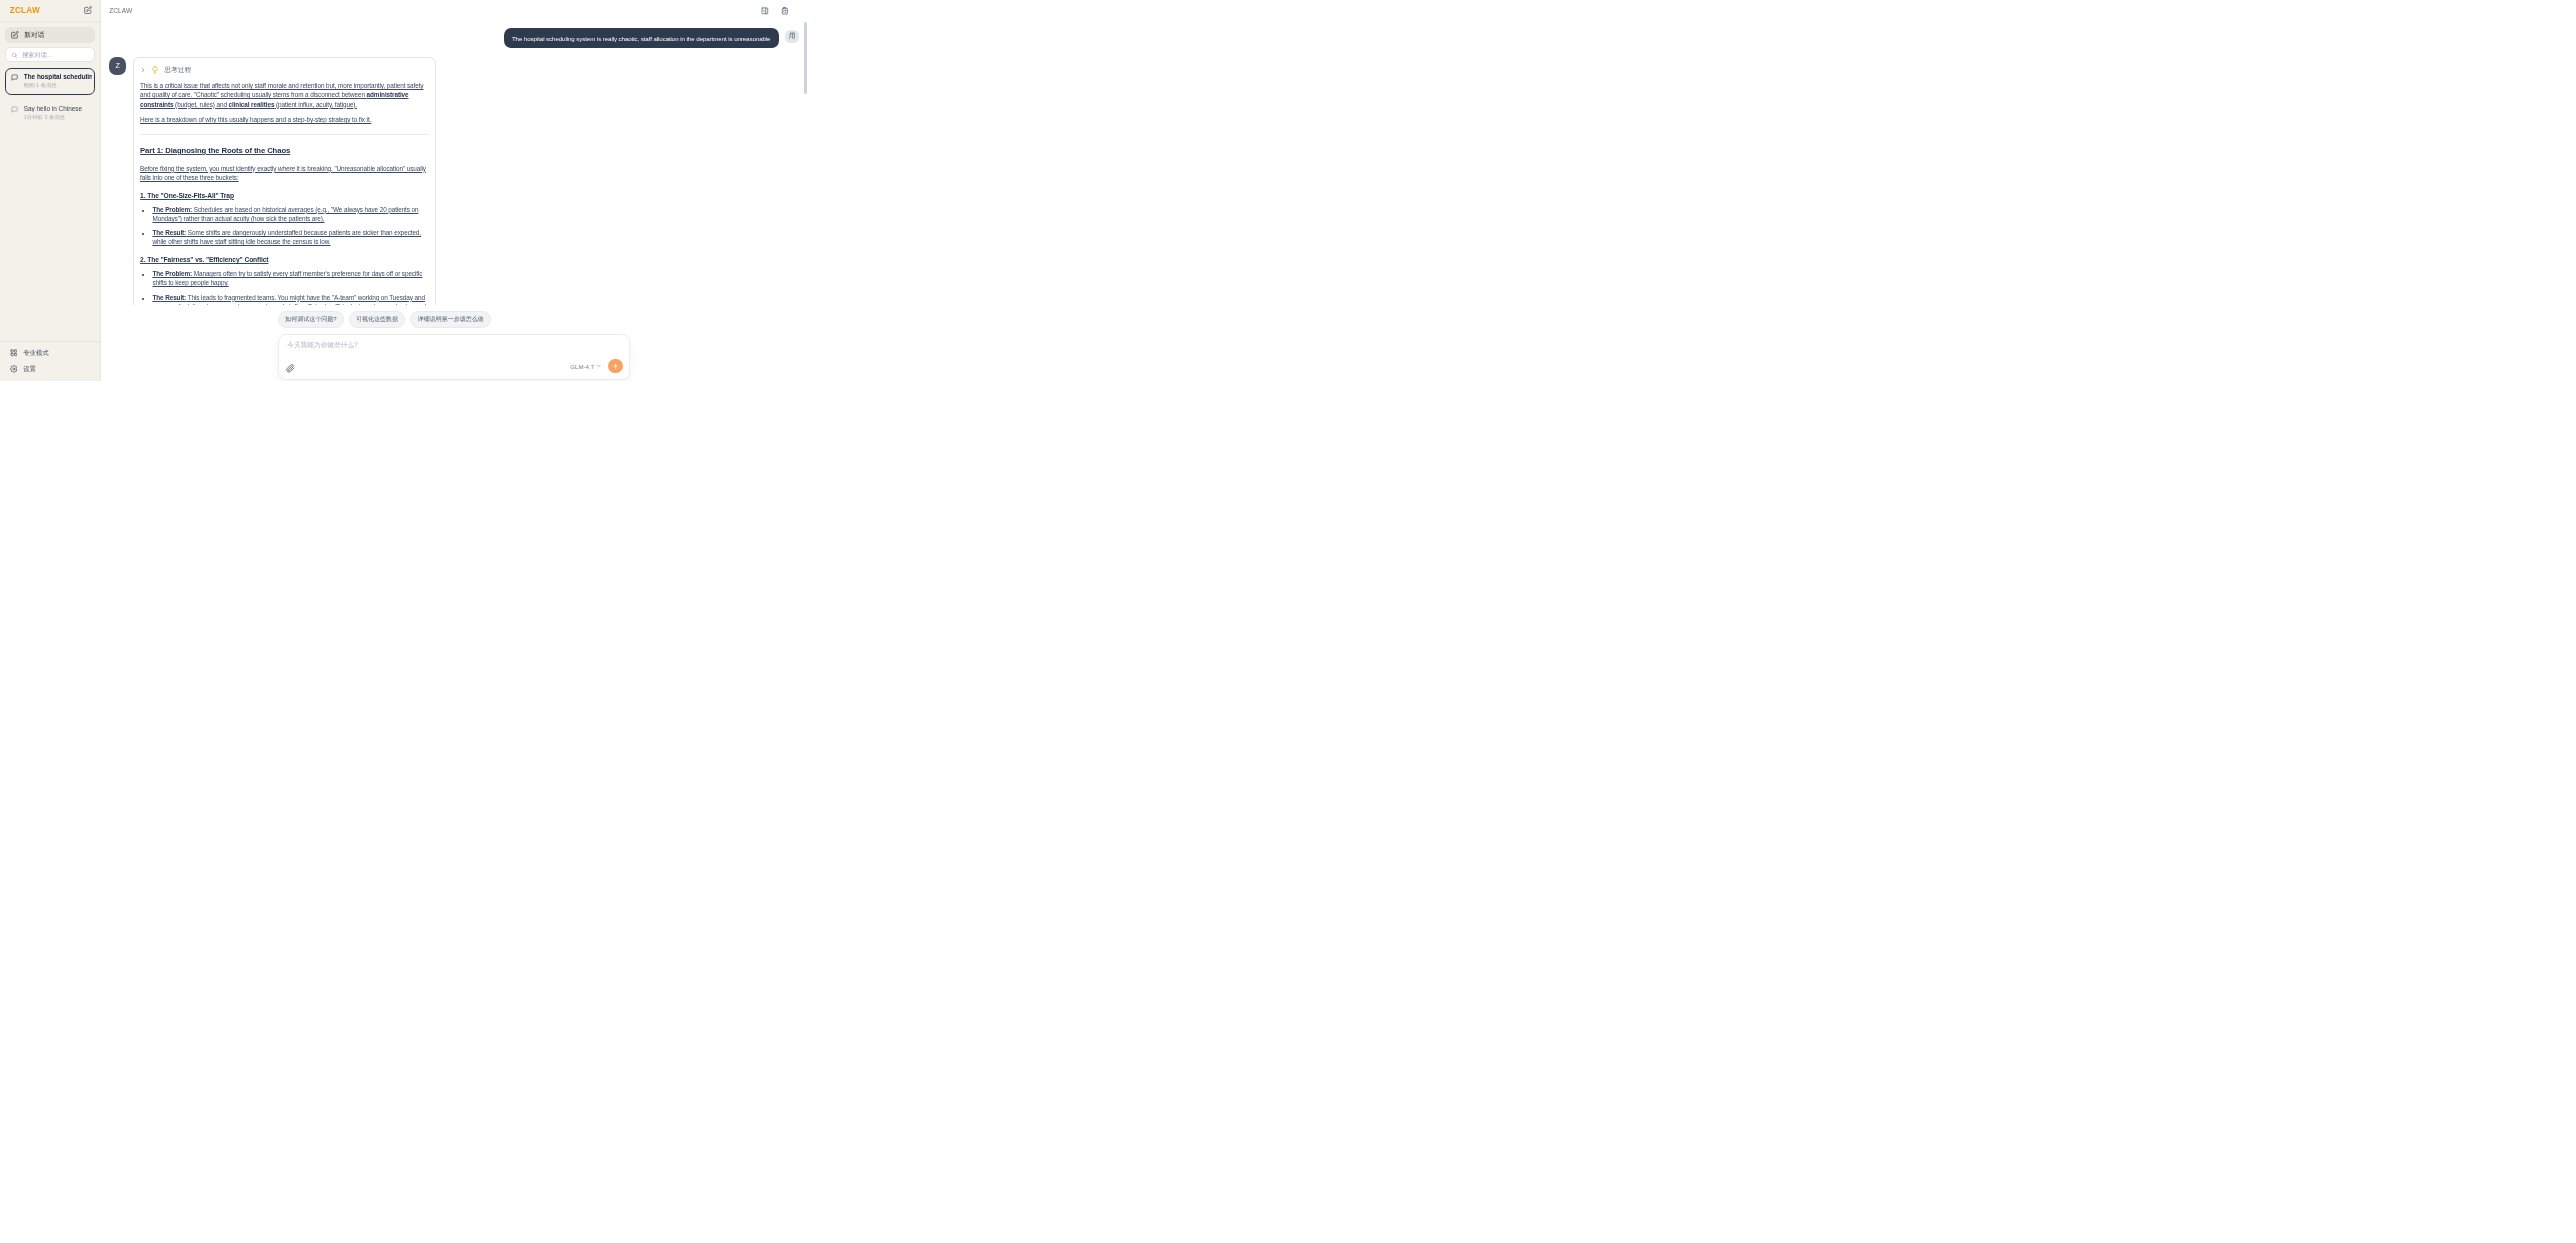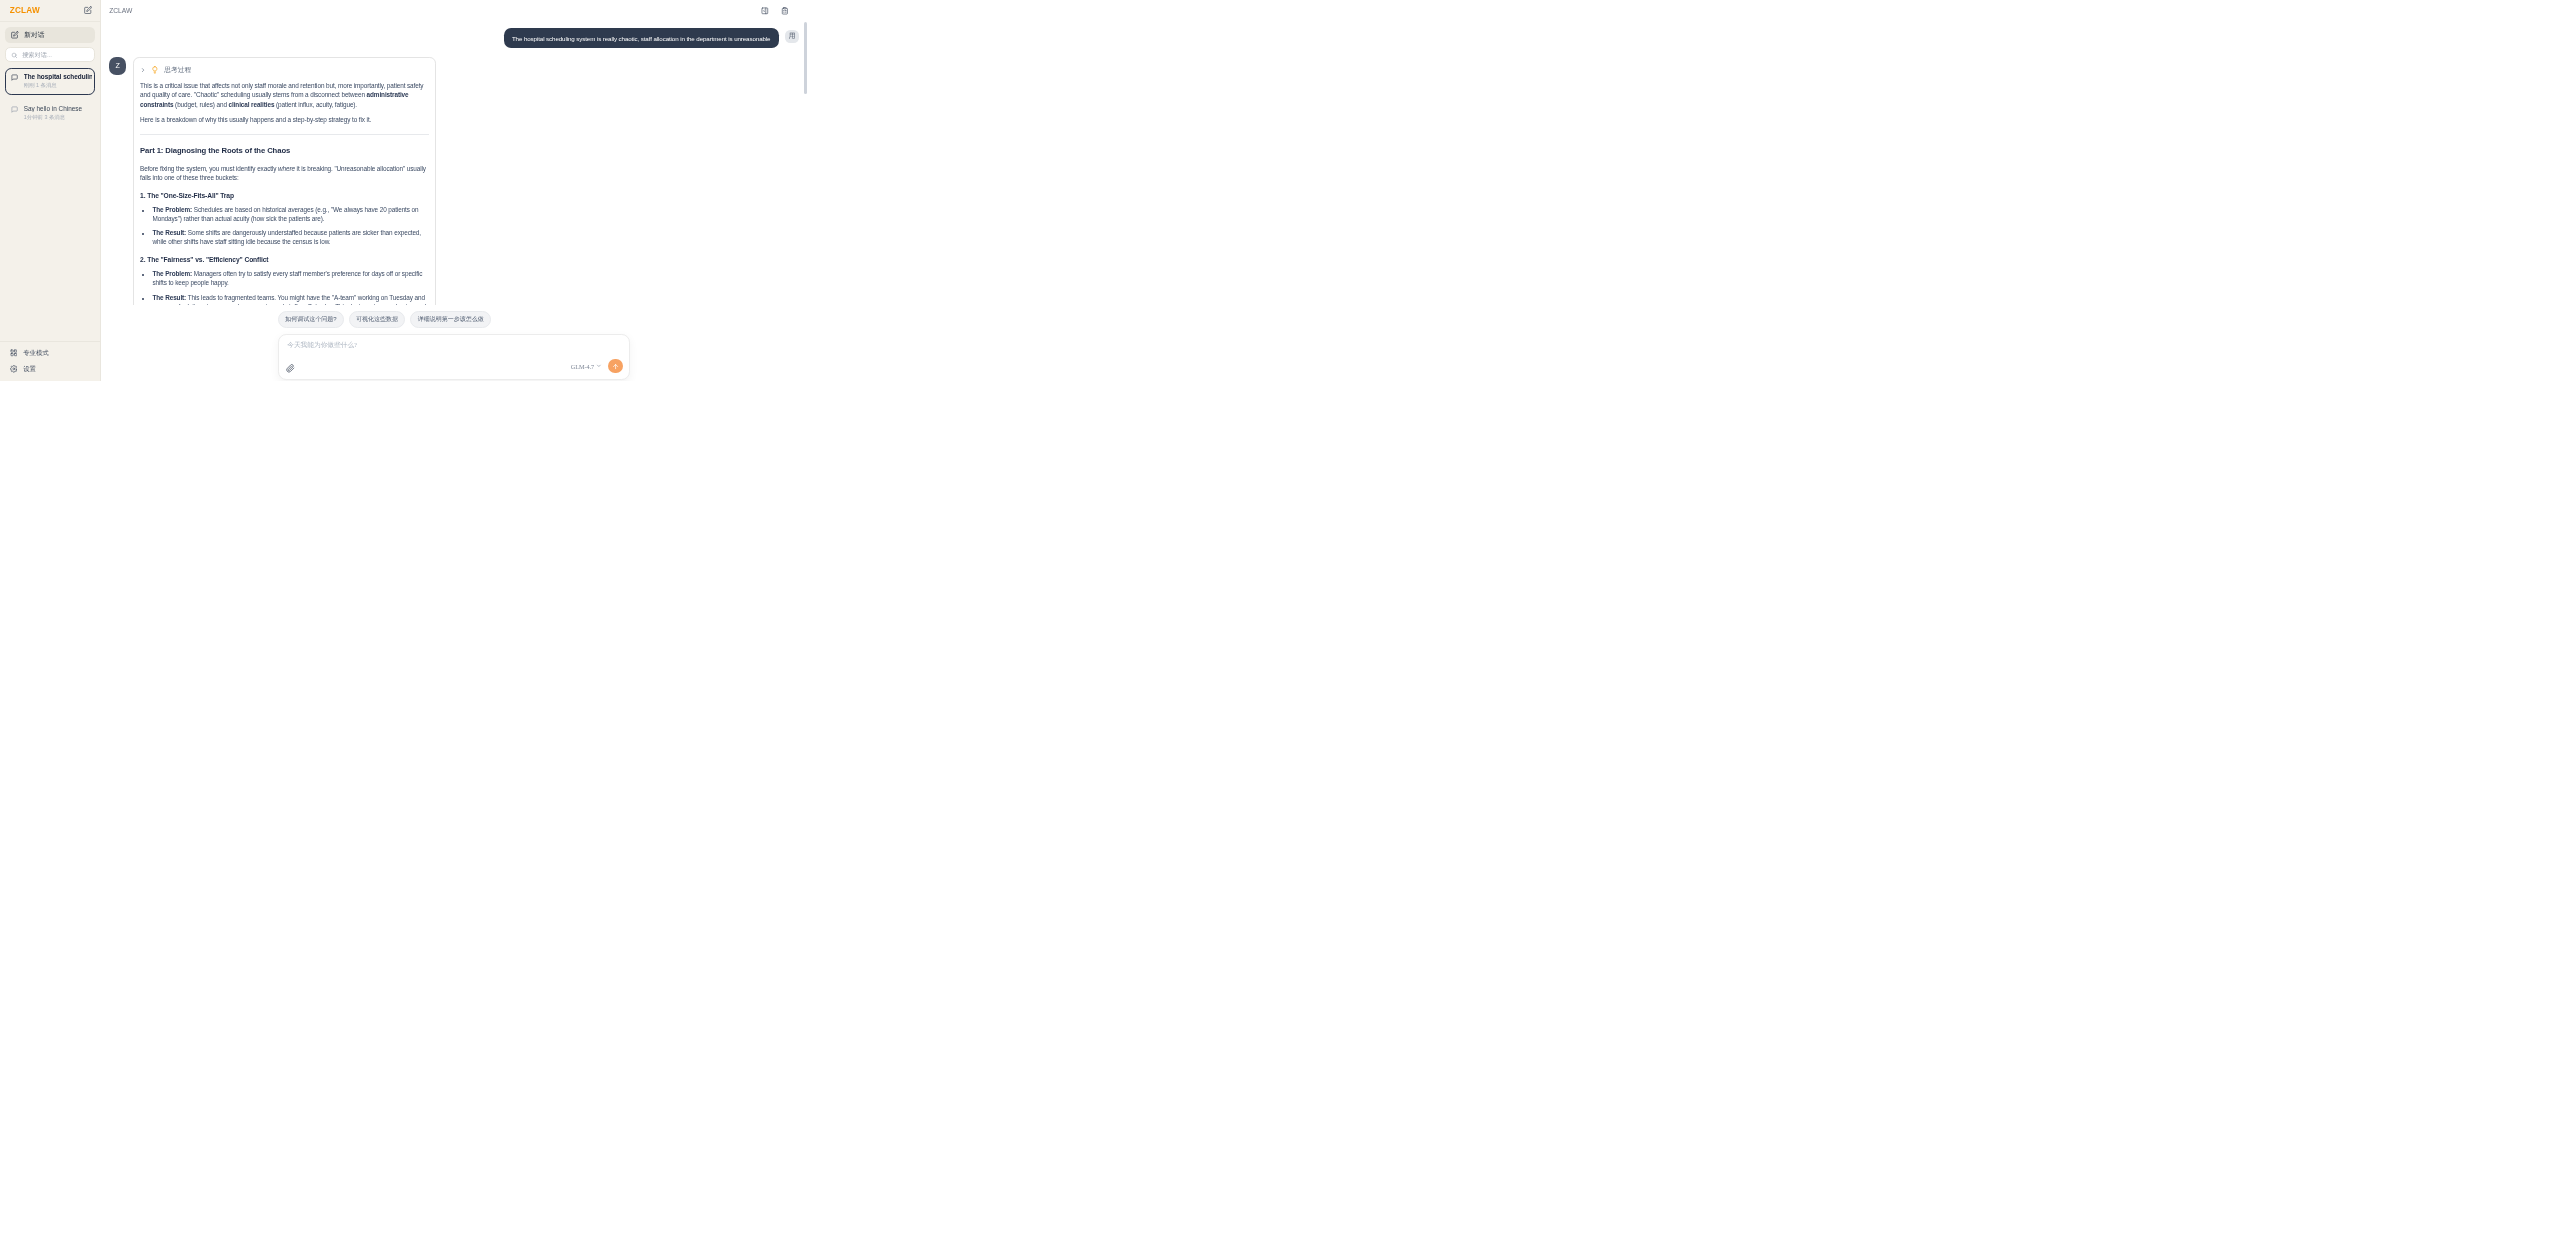--- a/index.html
+++ b/index.html
@@ -61,37 +61,37 @@
   .asst-row { position:absolute; top:57px; left:8.2px; display:flex; gap:6.7px;
     align-items:flex-start; z-index:1; }
   .asst-avatar { width:17px; height:17.5px; flex:0 0 auto; border-radius:7.2px; background:#475163;
     color:#fff; display:flex; align-items:center; justify-content:center; font-size:7.2px; }
   .asst-card { width:303px; height:260px; background:#fff; border:0.5px solid #e4e4e4;
     border-radius:6.2px; padding:7.7px 6.2px; overflow:hidden; }
   .think-head { display:flex; align-items:center; gap:5.2px; color:#5f6b7d; font-size:6.7px;
     cursor:pointer; }
   .think-head .chev { color:#5f6b7d; }
   .think-head .bulb { color:#f59e0b; }
-  .md { font-size:6.4px; line-height:1.42; letter-spacing:-0.1px; color:#3b4a63; }
+  .md { font-size:6.4px; line-height:1.42; letter-spacing:-0.1px; color:#3b4a63;text-decoration:underline; }
   .md p { margin-top:6.7px; }
   .md strong { color:#2c3a55; }
   .md hr { border:none; border-top:0.5px solid #e7e9ec; margin:9.8px 0 1px; }
   .md h2 { font-size:7.7px; font-weight:700; color:#1f2b45; margin-top:10.8px; letter-spacing:-0.1px; }
   .md h3 { font-size:6.7px; font-weight:700; color:#1f2b45; margin-top:8.8px; letter-spacing:-0.1px; }
   .md ul { margin-top:4.6px; padding-left:12.4px; }
   .md li { margin-bottom:5.2px; }
   .md li::marker { color:#2c3a55; font-size:5.7px; }
 
   
   .bottom { position:absolute; left:0; right:0; bottom:0; height:76px; background:#fff; z-index:4; }
   .chips { display:flex; gap:5.2px; margin:6.2px 0 0 177px; }
   .chip { background:#f2f3f5; border:0.5px solid #e8eaed; border-radius:515px; padding:3.1px 6.2px;
     font-size:6px; color:#49566b; cursor:pointer; white-space:nowrap; font-family:inherit; }
   .composer { position:relative; margin:5.2px 0 0 177px; width:352px; height:46px; background:#fff;
-    border:0.5px solid #ececec; border-radius:8.2px; box-shadow:0 3.1px 9.3px rgba(0,0,0,.05);font-family:Liberation Serif, serif; }
+    border:0.5px solid #ececec; border-radius:8.2px; box-shadow:0 3.1px 9.3px rgba(0,0,0,.05); }
   .composer textarea { position:absolute; top:6.2px; left:8.2px; width:309px; height:20.6px;
     border:none; outline:none; resize:none; font-size:6.7px; font-family:inherit; color:#374151;
     background:transparent; }
   .composer textarea::placeholder { color:#aab3bf; }
   .clip { position:absolute; left:7.2px; bottom:5.7px; color:#3f4a5c; cursor:pointer; }
   .model { position:absolute; right:27px; bottom:8.8px; display:flex; align-items:center; gap:2.1px;
     font-size:6.2px; color:#7b8494; cursor:pointer; }
   .send { position:absolute; right:6.2px; bottom:5.2px; width:14.4px; height:14.4px; border-radius:50%;
     background:#f7a262; border:none; color:#fff; display:flex; align-items:center;
     justify-content:center; cursor:pointer; }

